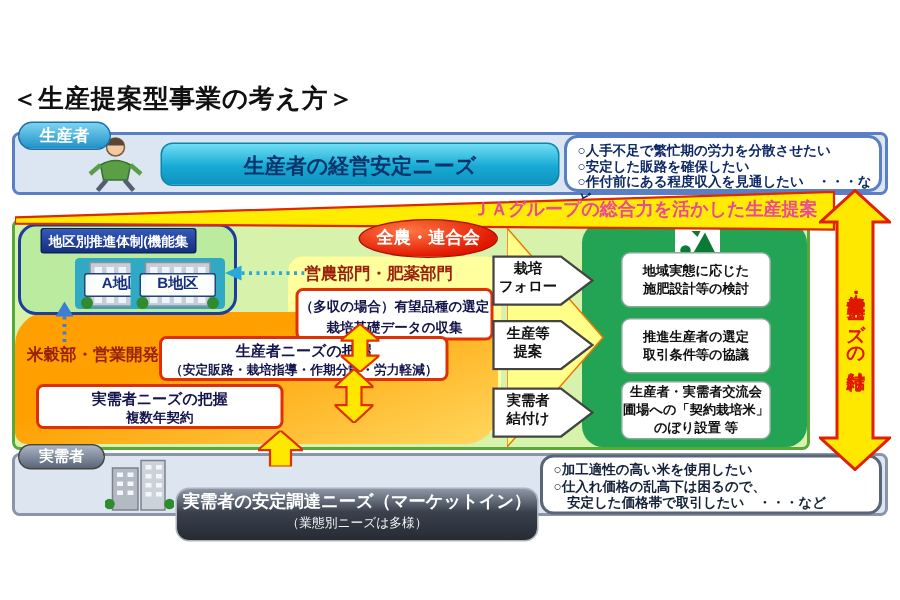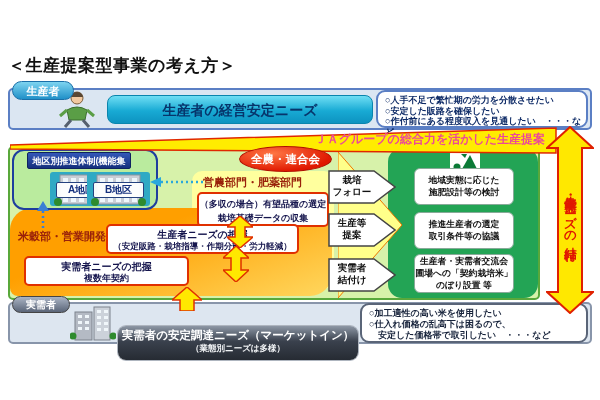--- a/index.html
+++ b/index.html
@@ -62,21 +62,21 @@
   
   .v-arrow-svg{left:546px;top:126px;z-index:8;}
   .v-arrow-text{left:546px;top:144px;width:48px;height:152px;display:flex;align-items:center;justify-content:center;z-index:9;}
   .v-arrow-text span{writing-mode:vertical-rl;font-size:12.5px;font-weight:bold;color:#e01800;letter-spacing:1px;}
 
   
   .buyer-box{left:8px;top:302px;width:584px;height:42px;background:#dde6f0;border:2px solid #8895aa;border-radius:5px;z-index:1;}
   .buyer-tab{left:12px;top:296px;width:58px;height:17px;border-radius:9px;background:linear-gradient(180deg,#aab4c4,#5a6578);border:1px solid #444;color:#fff;font-size:10px;font-weight:bold;text-align:center;line-height:16px;z-index:6;}
   .buyer-banner{left:118px;top:306px;width:240px;height:34px;border-radius:8px;background:linear-gradient(180deg,#8d97a5,#3a414d 45%,#262b33);box-shadow:0 0 0 1px #aeb5bf;color:#fff;text-align:center;z-index:3;padding-top:2px;margin-top:20px;}
   .buyer-banner .l1{font-size:11.5px;font-weight:bold;line-height:15px;}
-  .buyer-banner .l2{font-size:8.5px;line-height:11px;color:#f2f4f6;font-weight:bold;}
+  .buyer-banner .l2{font-size:8.5px;line-height:11px;color:#f2f4f6;}
   .buyer-callout{left:360px;top:303px;width:228px;height:40px;background:#fff;border:2px solid #5a6578;border-radius:9px;padding:3px 4px 2px 7px;font-size:9px;font-weight:600;color:#16223a;line-height:11px;z-index:3;}
 
   .icon-svg{z-index:5;}
 </style>
 </head>
 <body>
 
 <div class="abs page-title">＜生産提案型事業の考え方＞</div>
 
 <div class="abs producer-box"></div>

